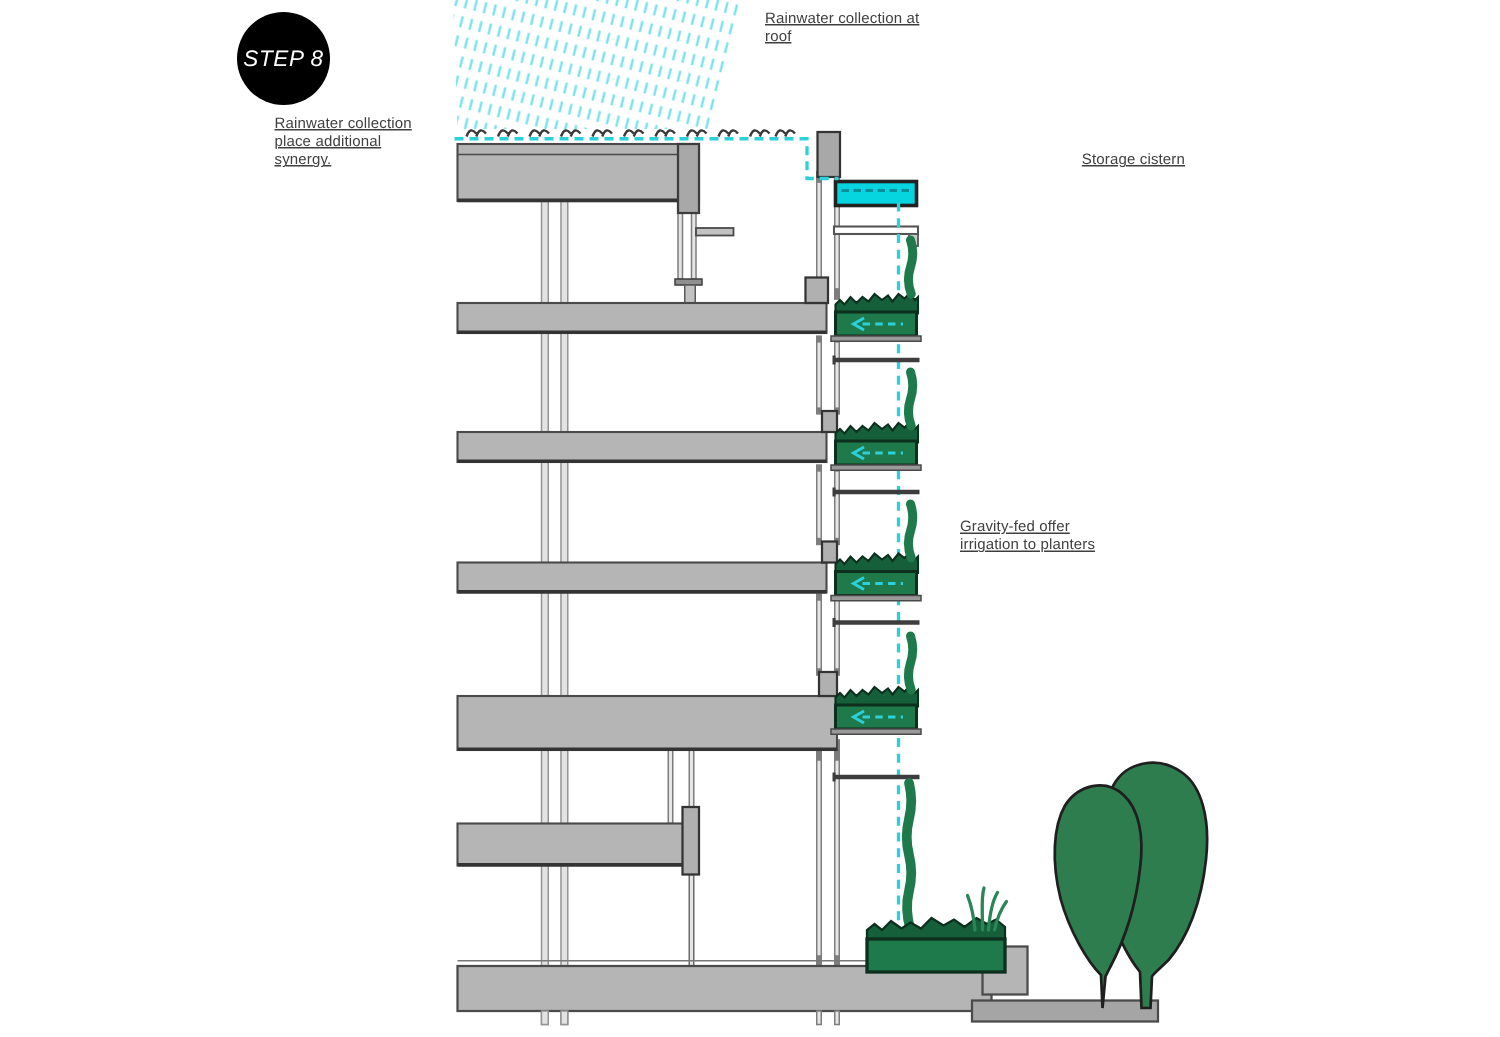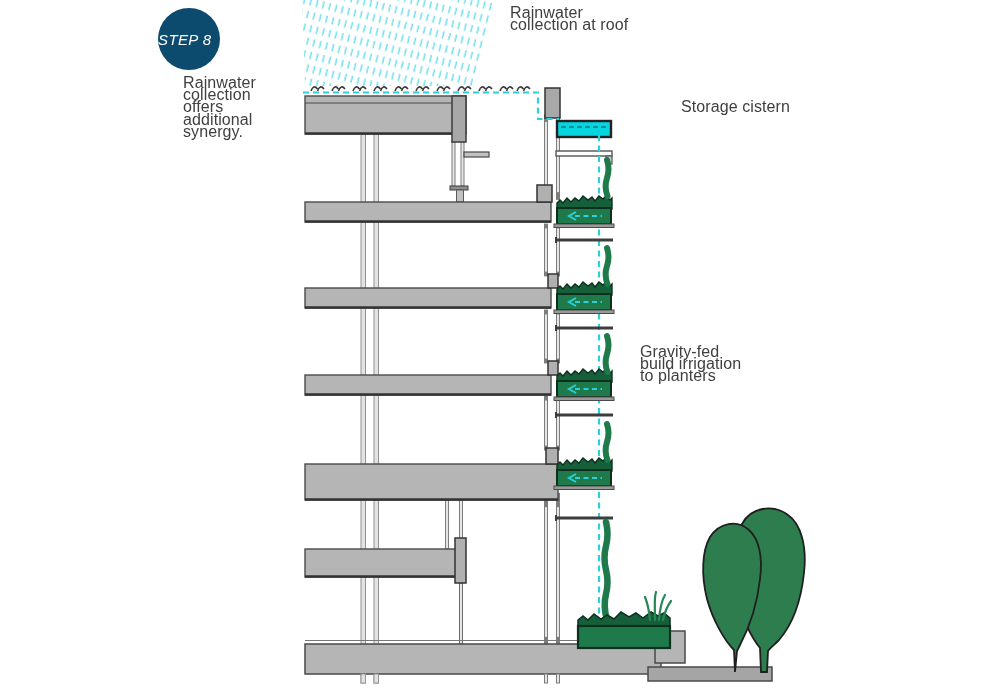--- a/index.html
+++ b/index.html
@@ -1,46 +1,46 @@
 <!DOCTYPE html>
 <html><head>
 <meta charset="utf-8">
 <style>
   html,body{margin:0;padding:0;background:#ffffff;}
   #stage{
     position:relative;width:1000px;height:691px;background:#ffffff;overflow:hidden;
     font-family:"Liberation Sans","DejaVu Sans",sans-serif;
   }
   .label{
-    position:absolute;color:#3f3f3f;font-size:16px;line-height:12.2px;
-    letter-spacing:0.1px;white-space:normal;
+    position:absolute;color:#3f3f3f;font-size:10px;line-height:12.2px;
+    letter-spacing:0.1px;white-space:normal;text-decoration:underline;
   }
   #badge{
     position:absolute;left:158px;top:8px;width:62px;height:62px;border-radius:50%;
-    background:#0c4a6e;display:flex;align-items:center;
+    background:#000000;display:flex;align-items:center;justify-content:center;
   }
   #badge span{
     color:#ffffff;font-style:italic;font-size:15px;letter-spacing:0.4px;
   }
   svg{position:absolute;left:0;top:0;}
 </style>
 </head>
 <body>
 
 <div id="stage">
 
   <div id="badge">
     <span>STEP 8</span>
   </div>
 
-  <div class="label" style="left:183px;top:77px;width:106px;">Rainwater collection offers additional synergy.</div>
+  <div class="label" style="left:183px;top:77px;width:106px;">Rainwater collection place additional synergy.</div>
 
   <div class="label" style="left:510px;top:7px;width:120px;">Rainwater collection at roof</div>
   <div class="label" style="left:640px;top:101px;width:150px;text-align:right;">Storage cistern</div>
-  <div class="label" style="left:640px;top:346px;width:112px;">Gravity-fed build irrigation to planters</div>
+  <div class="label" style="left:640px;top:346px;width:112px;">Gravity-fed offer irrigation to planters</div>
 
   <svg width="1000" height="691" viewBox="0 0 1000 691">
     <defs>
       <pattern id="rainPat" width="6.5" height="13" patternUnits="userSpaceOnUse" patternTransform="rotate(14)">
         <line x1="3" y1="1" x2="3" y2="8.5" stroke="#6fe1ec" stroke-width="1.5"></line>
       </pattern>
 
       <path id="sprout" d="M0,6 Q2.5,-1 6.5,4 M6.5,6 Q9,-1 13,4" stroke="#3a3a3a" stroke-width="1.6" fill="none"></path>
 
       <g id="planter">

